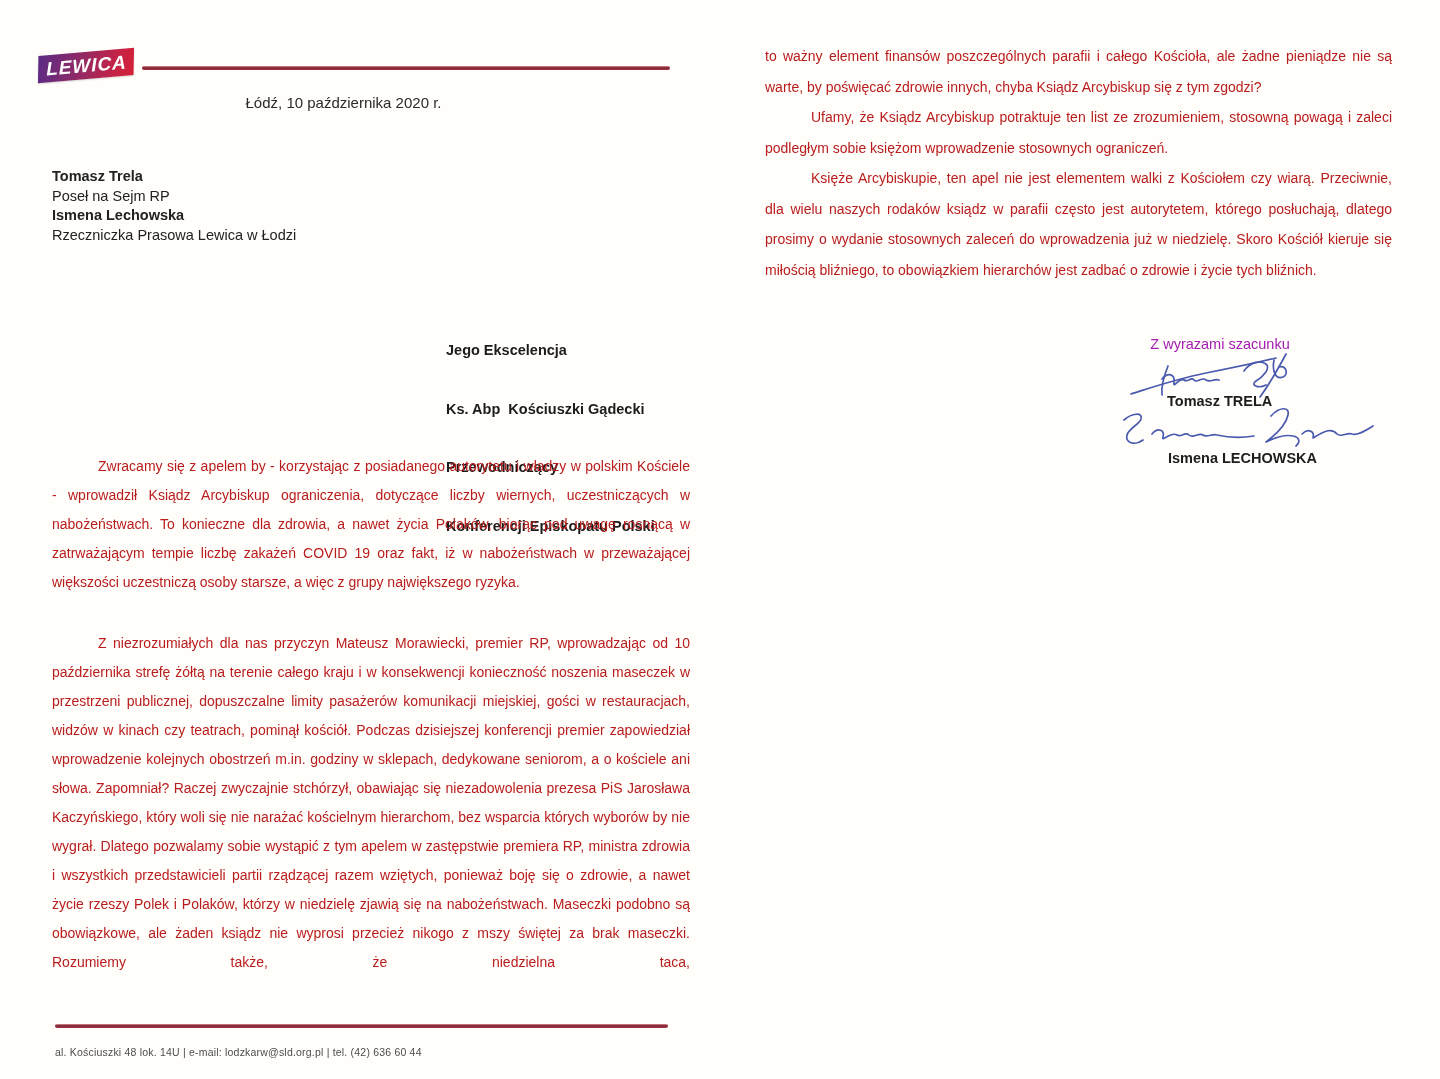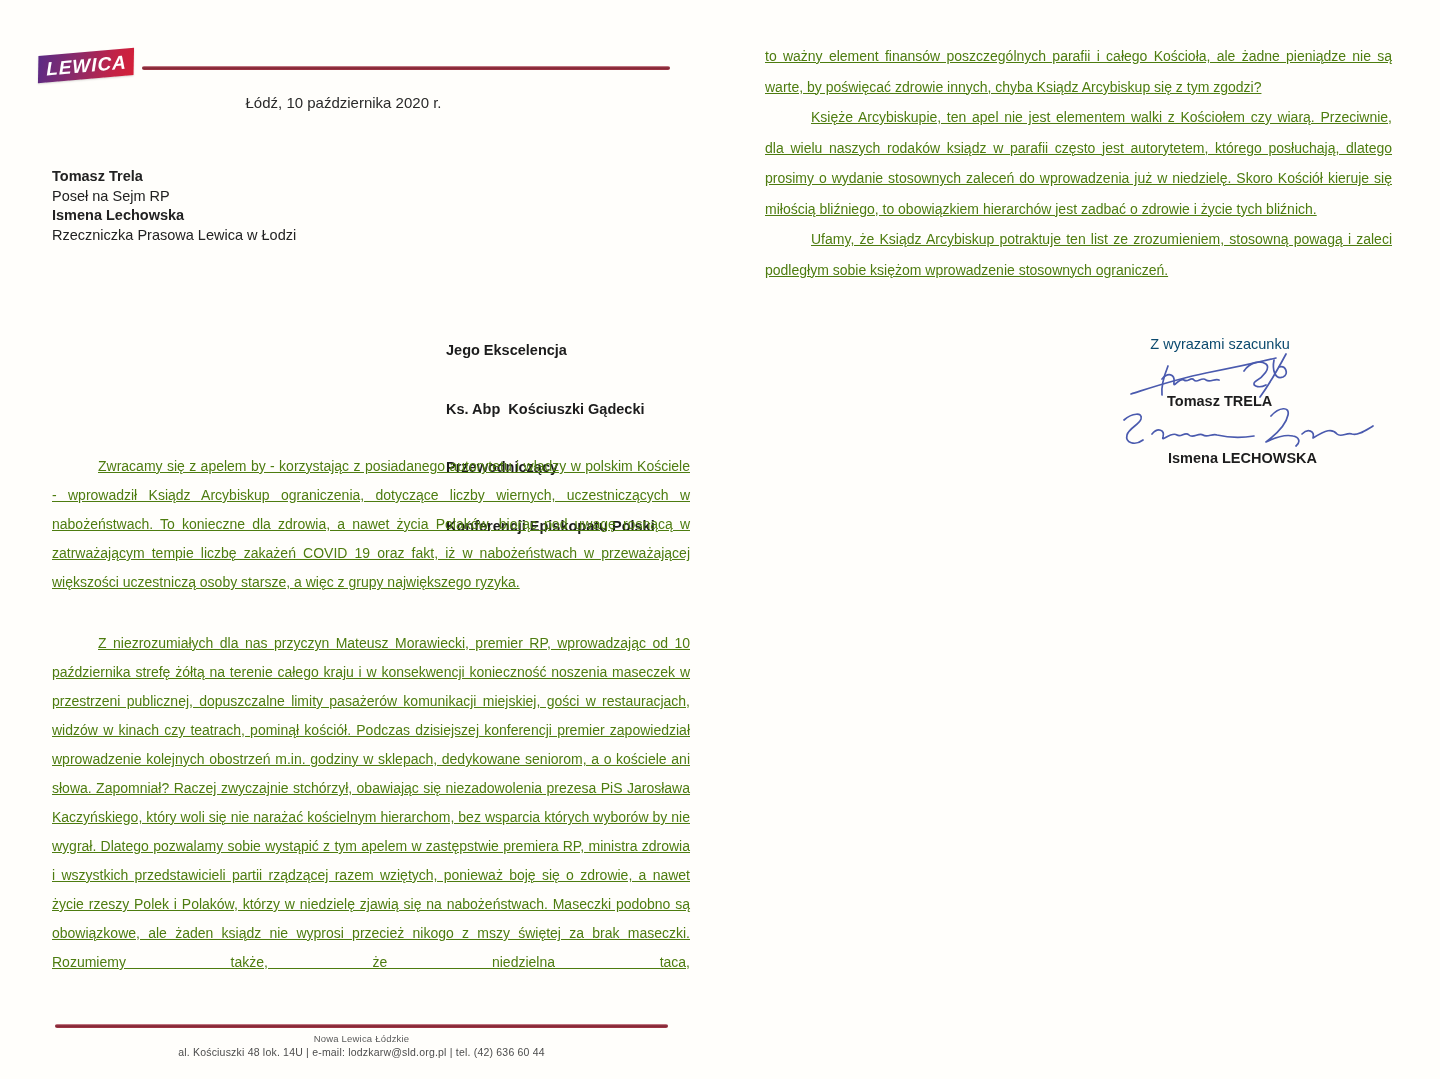--- a/index.html
+++ b/index.html
@@ -46,32 +46,32 @@
     position:absolute;left:446px;top:302px;
     font-size:14.5px;line-height:19.5px;font-weight:bold;color:#1c1c1c;
     white-space:pre-wrap;
   }
   .b{font-weight:bold;}
 
   
   .body-col{
     position:absolute;
     font-size:14px;line-height:29px;
-    text-align:justify;color:#4d7c0f;text-decoration:underline;
+    text-align:justify;color:#b91c1c;
   }
   .body-col p{margin:0;text-indent:46px;}
   .body-col p.noindent{text-indent:0;}
   .body-col p.continues{text-align-last:justify;margin-top:32px;}
   #body-p1{left:52px;top:452px;width:638px;}
   #body-p2{left:765px;top:41px;width:627px;line-height:30.5px;}
 
   
   .closing{
     position:absolute;left:1040px;top:336px;width:360px;
-    text-align:center;font-size:14.5px;color:#0c4a6e;
+    text-align:center;font-size:14.5px;color:#a21caf;
   }
   .sig{position:absolute;}
   .sig svg{display:block;}
   #sig1{left:1128px;top:352px;}
   #sig2{left:1116px;top:404px;}
   .sig-name{
     position:absolute;font-size:14.5px;font-weight:bold;color:#1d1d1d;
   }
   #sig1-name{left:1167px;top:393px;}
   #sig2-name{left:1168px;top:450px;}
@@ -81,21 +81,21 @@
     position:absolute;left:55px;top:1024px;width:613px;height:4px;
     background:linear-gradient(to bottom,#d8939c,#7e1f2e 45%,#a33b49);
     border-radius:2px;
   }
   .footer-org{
     position:absolute;left:55px;top:1033px;width:613px;
     text-align:center;font-size:9.5px;color:#5a5a5a;letter-spacing:.2px;
   }
   .footer-address{
     position:absolute;left:55px;top:1046px;width:613px;
-    text-align:center;font-size:10.5px;color:#4c4c4c;letter-spacing:.2px;
+    text-align:left;font-size:10.5px;color:#4c4c4c;letter-spacing:.2px;
   }
 </style>
 </head>
 <body>
 
 <div class="canvas">
 
   <div class="logo">
     <span>LEWICA</span>
   </div>
@@ -116,22 +116,22 @@
     <div>Konferencji Episkopatu Polski</div>
   </div>
 
   <div class="body-col" id="body-p1">
     <p>Zwracamy się z apelem by - korzystając z posiadanego autorytetu i władzy w polskim Kościele - wprowadził Ksiądz Arcybiskup ograniczenia, dotyczące liczby wiernych, uczestniczących w nabożeństwach. To konieczne dla zdrowia, a nawet życia Polaków, biorąc pod uwagę rosnącą w zatrważającym tempie liczbę zakażeń COVID 19 oraz fakt, iż w nabożeństwach w przeważającej większości uczestniczą osoby starsze, a więc z grupy największego ryzyka.</p>
     <p class="continues">Z niezrozumiałych dla nas przyczyn Mateusz Morawiecki, premier RP, wprowadzając od 10 października strefę żółtą na terenie całego kraju i w konsekwencji konieczność noszenia maseczek w przestrzeni publicznej, dopuszczalne limity pasażerów komunikacji miejskiej, gości w restauracjach, widzów w kinach czy teatrach, pominął kościół. Podczas dzisiejszej konferencji premier zapowiedział wprowadzenie kolejnych obostrzeń m.in. godziny w sklepach, dedykowane seniorom, a o kościele ani słowa. Zapomniał? Raczej zwyczajnie stchórzył, obawiając się niezadowolenia prezesa PiS Jarosława Kaczyńskiego, który woli się nie narażać kościelnym hierarchom, bez wsparcia których wyborów by nie wygrał. Dlatego pozwalamy sobie wystąpić z tym apelem w zastępstwie premiera RP, ministra zdrowia i wszystkich przedstawicieli partii rządzącej razem wziętych, ponieważ boję się o zdrowie, a nawet życie rzeszy Polek i Polaków, którzy w niedzielę zjawią się na nabożeństwach. Maseczki podobno są obowiązkowe, ale żaden ksiądz nie wyprosi przecież nikogo z mszy świętej za brak maseczki. Rozumiemy także, że niedzielna taca,</p>
   </div>
 
   <div class="body-col" id="body-p2">
     <p class="noindent">to ważny element finansów poszczególnych parafii i całego Kościoła, ale żadne pieniądze nie są warte, by poświęcać zdrowie innych, chyba Ksiądz Arcybiskup się z tym zgodzi?</p>
+    <p>Ufamy, że Ksiądz Arcybiskup potraktuje ten list ze zrozumieniem, stosowną powagą i zaleci podległym sobie księżom wprowadzenie stosownych ograniczeń.</p>
     <p>Księże Arcybiskupie, ten apel nie jest elementem walki z Kościołem czy wiarą. Przeciwnie, dla wielu naszych rodaków ksiądz w parafii często jest autorytetem, którego posłuchają, dlatego prosimy o wydanie stosownych zaleceń do wprowadzenia już w niedzielę. Skoro Kościół kieruje się miłością bliźniego, to obowiązkiem hierarchów jest zadbać o zdrowie i życie tych bliźnich.</p>
-    <p>Ufamy, że Ksiądz Arcybiskup potraktuje ten list ze zrozumieniem, stosowną powagą i zaleci podległym sobie księżom wprowadzenie stosownych ograniczeń.</p>
   </div>
 
   <div class="closing">Z wyrazami szacunku</div>
 
   <div class="sig" id="sig1">
     <svg width="175" height="48" viewBox="0 0 175 48">
       <g fill="none" stroke="#4a5aae" stroke-width="1.7" stroke-linecap="round" stroke-linejoin="round">
         <path d="M3,42 C22,36 48,27 78,21 C104,16 128,11 148,6"></path>
         <path d="M40,14 C36,24 33,35 34,43"></path>
         <path d="M34,27 C40,20 47,22 46,30 C45,38 51,25 56,28 C60,31 63,24 66,28 C69,32 74,24 78,28 C82,31 87,26 91,28"></path>
@@ -149,16 +149,15 @@
         <path d="M8,16 C16,9 27,8 25,15 C23,21 13,24 11,31 C9,39 19,42 27,36"></path>
         <path d="M36,30 C42,23 49,26 47,33 C45,39 55,27 61,31 C65,34 69,27 73,31 C77,35 83,28 87,31 C91,34 97,29 101,31 C114,34 126,34 138,32"></path>
         <path d="M155,12 C163,3 174,2 172,11 C170,21 158,32 150,38 C158,34 168,30 177,32 C183,33 185,38 180,42"></path>
         <path d="M186,30 C192,24 199,27 197,34 C210,26 216,24 221,30 C225,34 231,28 236,30 C242,32 250,26 257,22"></path>
       </g>
     </svg>
   </div>
   <div class="sig-name" id="sig2-name">Ismena LECHOWSKA</div>
 
   <div class="footer-rule"></div>
-  <div class="footer-org">Nowa Lewica Łódzkie</div>
   <div class="footer-address">al. Kościuszki 48 lok. 14U | e-mail: lodzkarw@sld.org.pl | tel. (42) 636 60 44</div>
 
 </div>
 
 </body></html>

